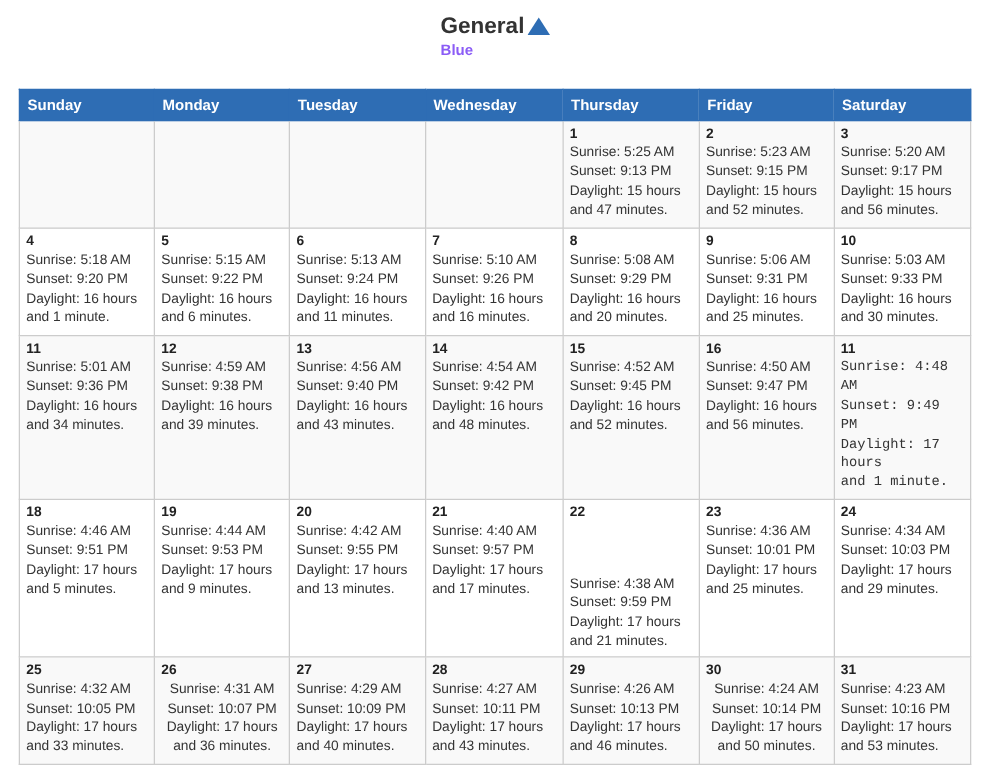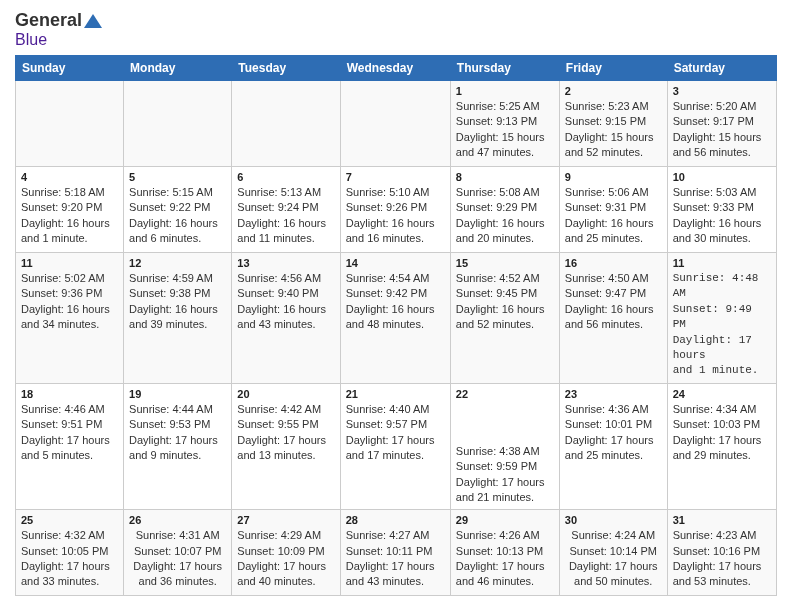--- a/index.html
+++ b/index.html
@@ -5,38 +5,38 @@
     * { box-sizing: border-box; margin: 0; padding: 0; }
     body {
       font-family: Arial, sans-serif;
       background: #fff;
       width: 792px;
       min-height: 612px;
       padding: 10px 15px;
     }
     .header-area {
       display: flex;
-      justify-content: flex-start;
+      justify-content: center;
       align-items: flex-start;
-      margin-bottom: 6px;
+      margin-bottom: 22px;
     }
     .logo {
       display: flex;
       flex-direction: column;
       align-items: flex-start;
     }
     .logo-general {
       font-size: 18px;
       font-weight: bold;
       color: #333;
     }
     .logo-blue {
-      font-size: 16px;
-      font-weight: normal;
-      color: #4c1d95;
+      font-size: 12px;
+      font-weight: bold;
+      color: #8b5cf6;
     }
     .logo-row {
       display: flex;
       align-items: center;
     }
     .title-area {
       text-align: right;
     }
     .month-year {
       font-size: 32px;
@@ -199,21 +199,21 @@
           <div class="day-num">10</div>
           <div class="day-info" style="white-space: pre-line;">Sunrise: 5:03 AM
 Sunset: 9:33 PM
 Daylight: 16 hours
 and 30 minutes.</div>
         </td>
       </tr>
       <tr>
         <td>
           <div class="day-num">11</div>
-          <div class="day-info" style="white-space: pre-line;">Sunrise: 5:02 AM
+          <div class="day-info" style="white-space: pre-line;">Sunrise: 5:01 AM
 Sunset: 9:36 PM
 Daylight: 16 hours
 and 34 minutes.</div>
         </td>
         <td>
           <div class="day-num">12</div>
           <div class="day-info" style="white-space: pre-line;">Sunrise: 4:59 AM
 Sunset: 9:38 PM
 Daylight: 16 hours
 and 39 minutes.</div>

